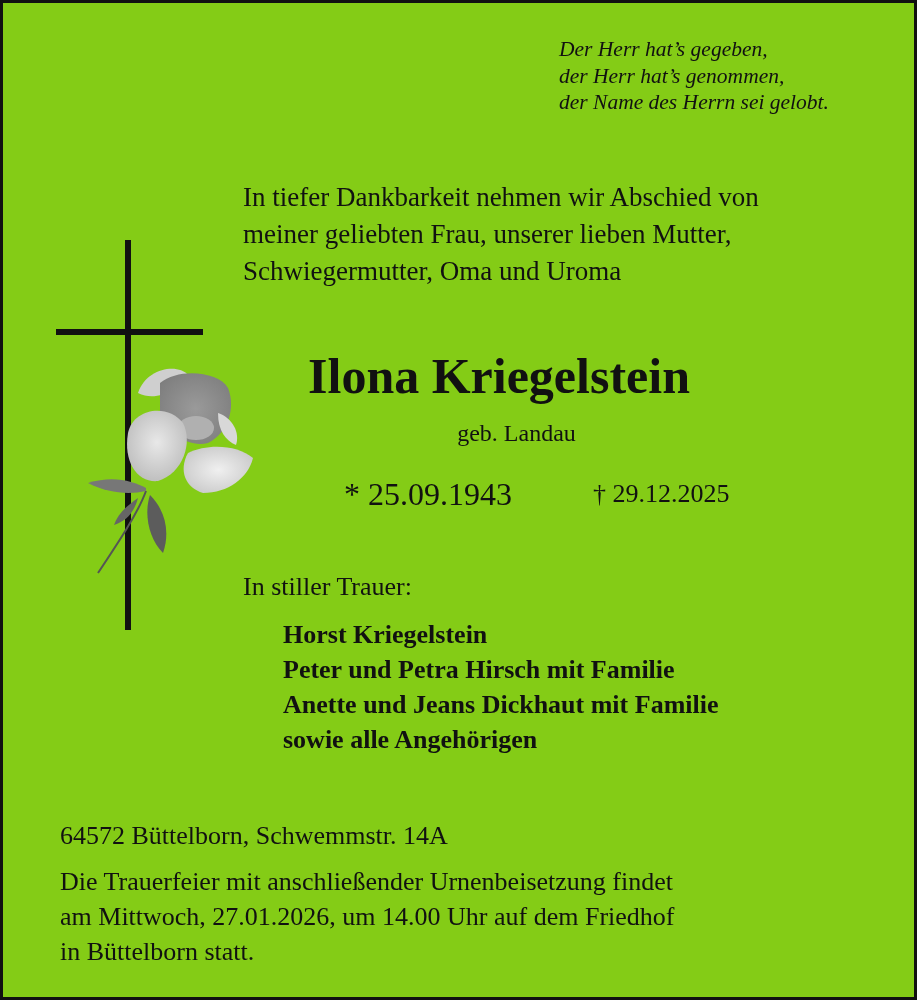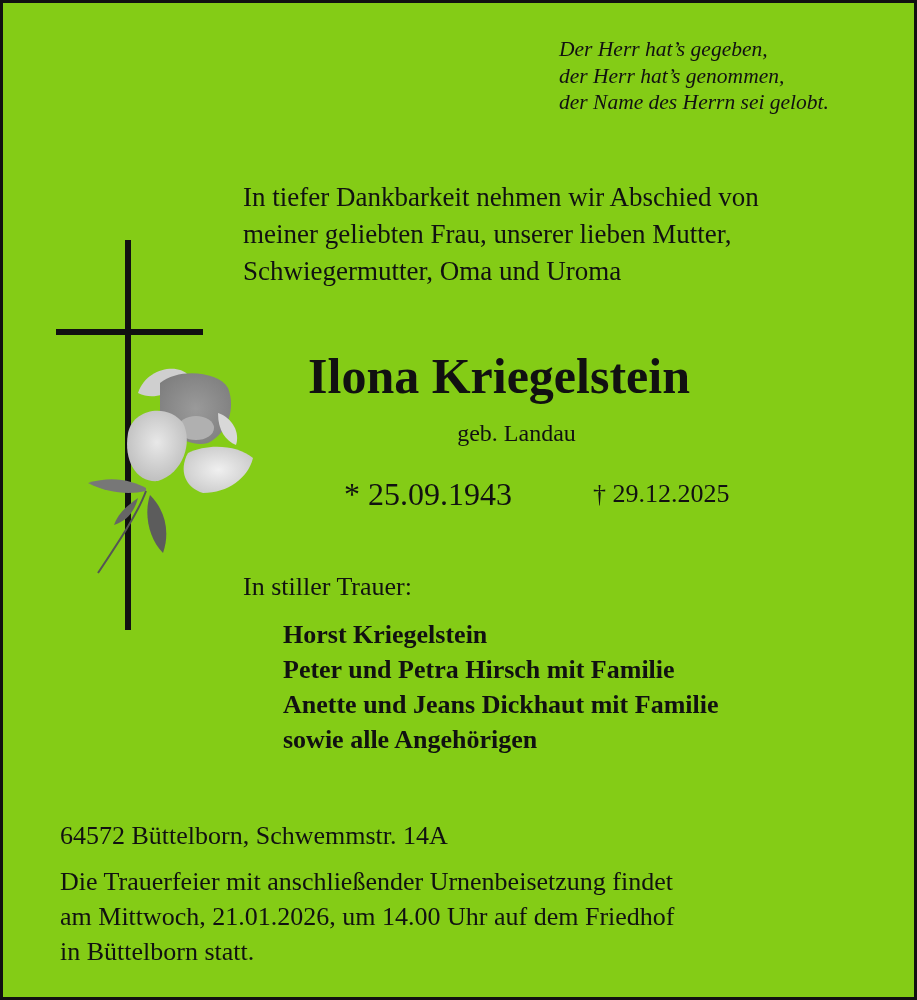--- a/index.html
+++ b/index.html
@@ -87,17 +87,17 @@
   <div class="abs mourners">
     <div>Horst Kriegelstein</div>
     <div>Peter und Petra Hirsch mit Familie</div>
     <div>Anette und Jeans Dickhaut mit Familie</div>
     <div>sowie alle Angehörigen</div>
   </div>
 
   <div class="abs address">64572 Büttelborn, Schwemmstr. 14A</div>
   <div class="abs service">
     <div>Die Trauerfeier mit anschließender Urnenbeisetzung findet</div>
-    <div>am Mittwoch, 21.01.2026, um 14.00 Uhr auf dem Friedhof</div>
+    <div>am Mittwoch, 27.01.2026, um 14.00 Uhr auf dem Friedhof</div>
     <div>in Büttelborn statt.</div>
   </div>
 
 </div>
 
 </body></html>

